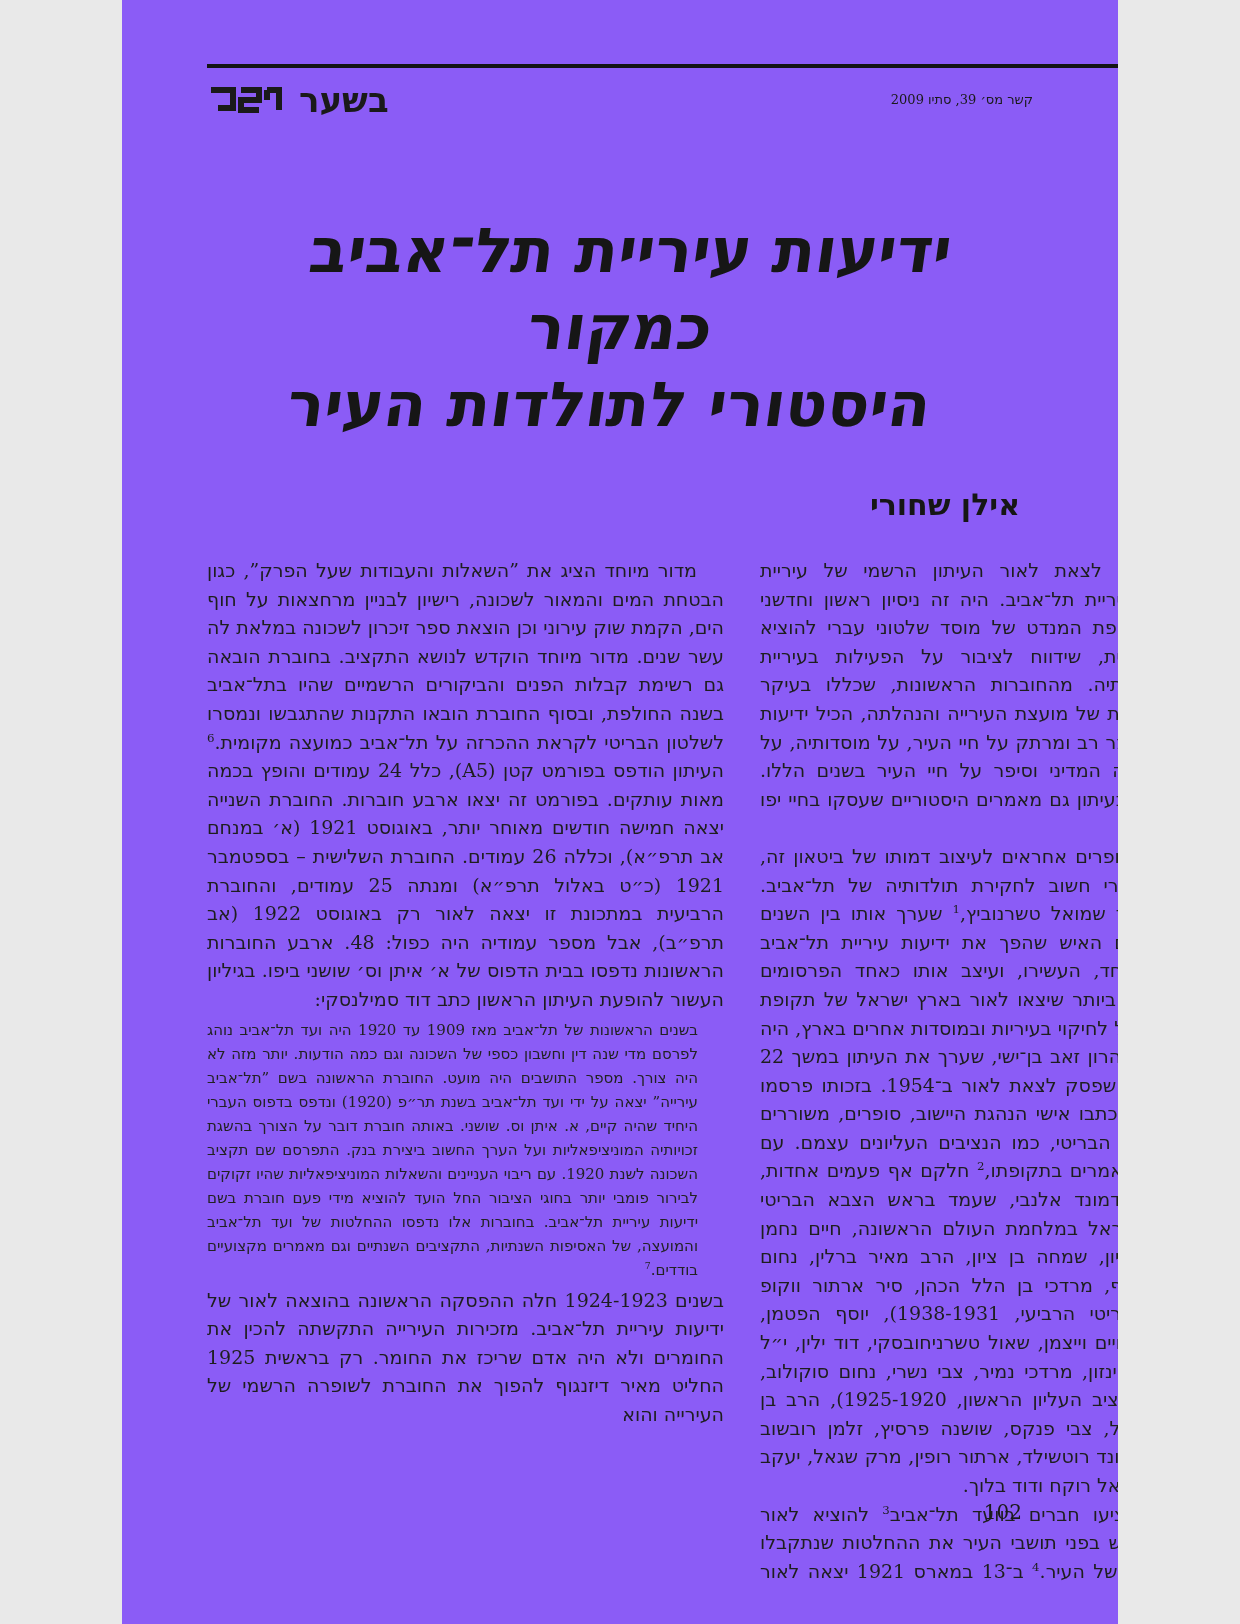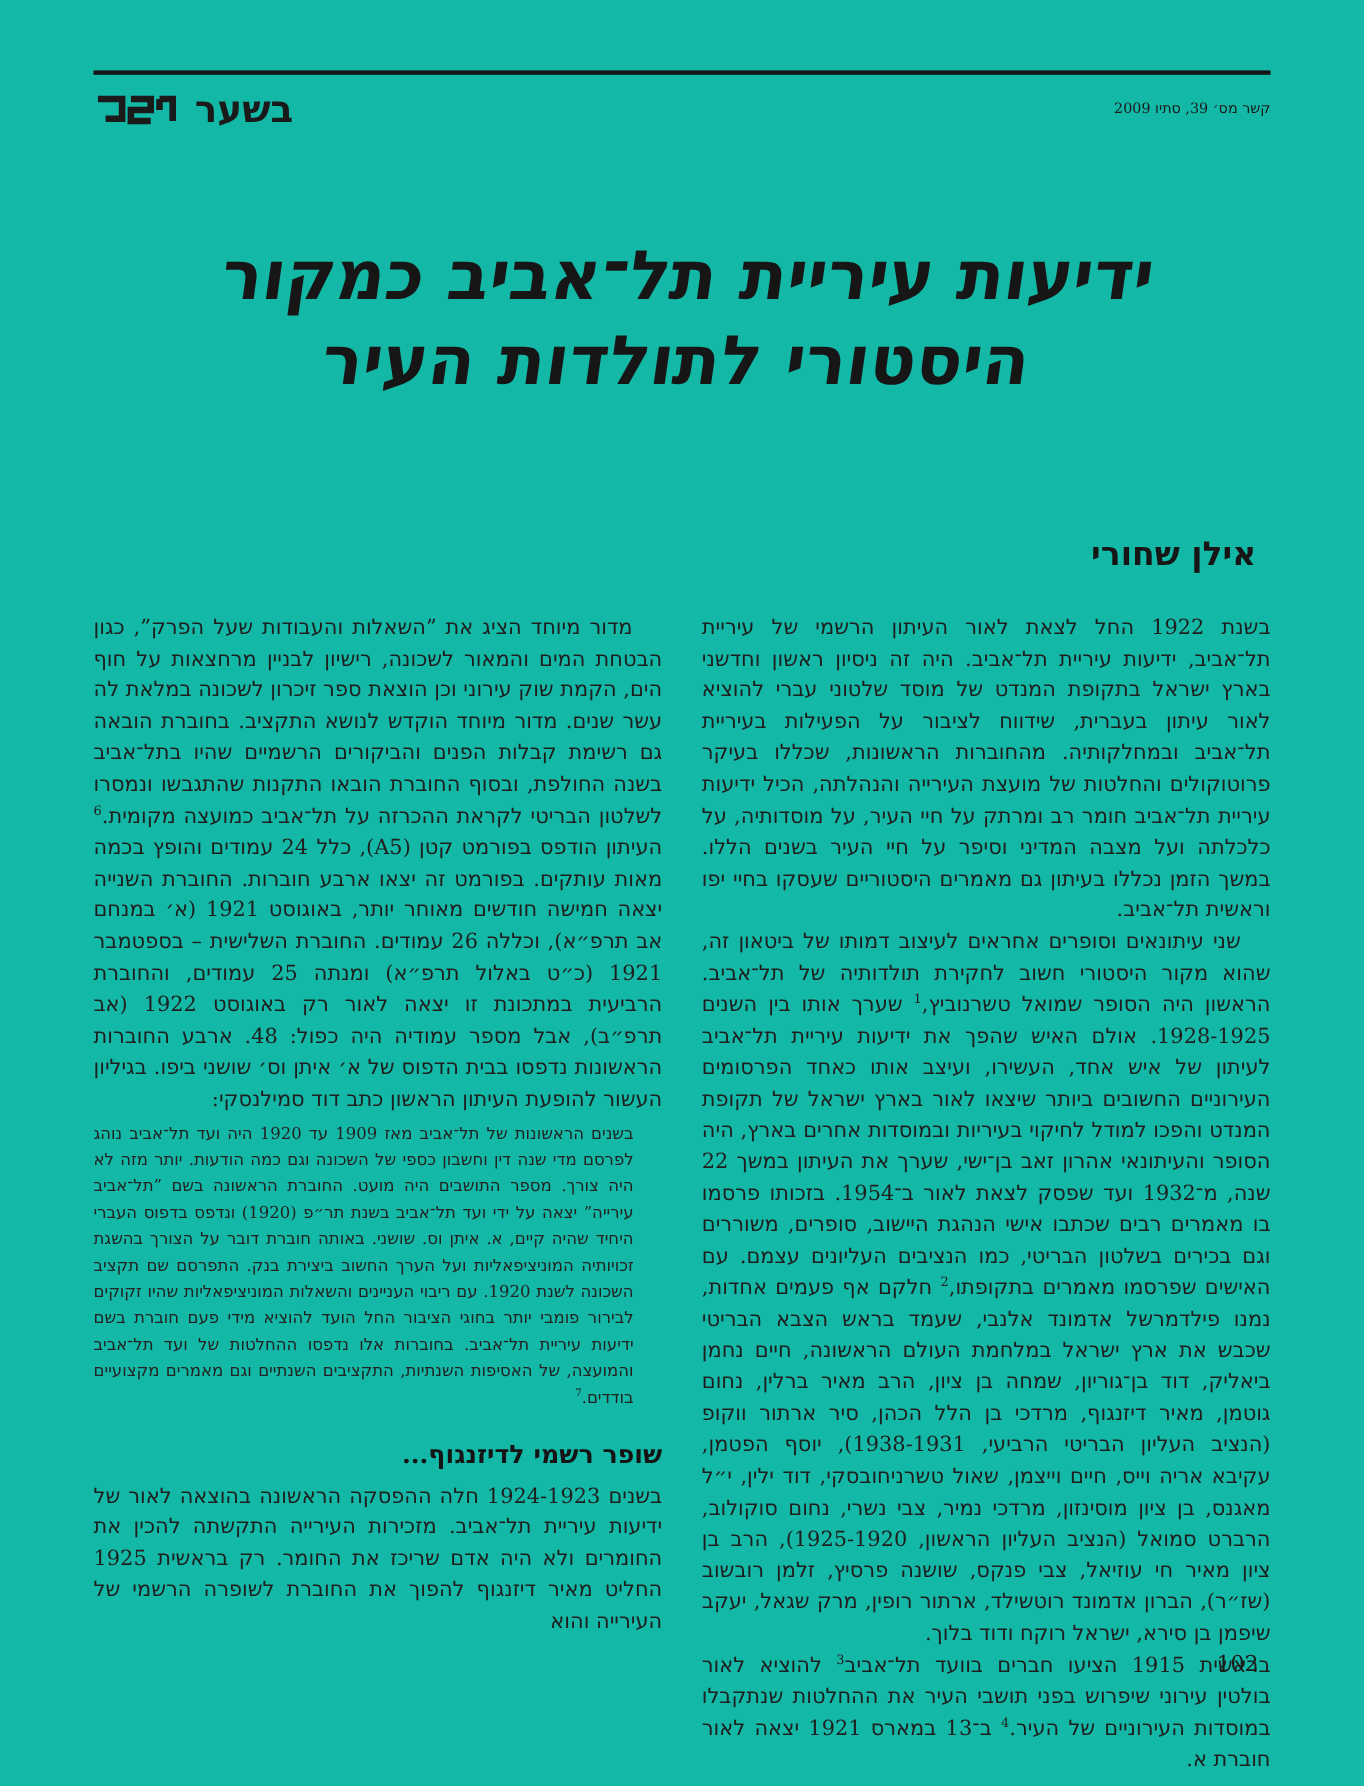--- a/index.html
+++ b/index.html
@@ -1,18 +1,18 @@
 <!DOCTYPE html>
 <html lang="he"><head>
 <meta charset="utf-8">
 <style>
   html,body{margin:0;padding:0;background:#e9e9e9;}
   .page{
-    position:relative;width:1240px;height:1624px;margin:0 auto;
-    background:#14b8a6;color:#1c1c1c;overflow:hidden;
+    position:relative;width:996px;height:1624px;margin:0 auto;
+    background:#8b5cf6;color:#1c1c1c;overflow:hidden;
     font-family:"DejaVu Serif","DejaVu Sans",serif;
   }
   .rule{position:absolute;left:85px;top:64px;width:1070px;height:4px;background:#141414;}
   .masthead{position:absolute;left:85px;top:80px;display:flex;align-items:center;gap:16px;}
   .masthead-label{font-family:"DejaVu Sans","DejaVu Serif",sans-serif;font-weight:bold;font-size:34px;color:#1a1a1a;direction:rtl;}
   .issue-info{position:absolute;right:85px;top:92px;font-size:13px;direction:rtl;color:#1a1a1a;}
   .article-title{
     position:absolute;left:85px;right:85px;top:212px;text-align:center;direction:rtl;
     font-weight:bold;font-size:62px;line-height:77px;transform:skewX(-8deg);color:#161616;
   }
@@ -59,20 +59,19 @@
 
   <div class="article-body">
     <div class="col">
         <p class="para first"><span>בשנת 1922 החל לצאת לאור העיתון הרשמי של עיריית תל־אביב, </span><span class="bold">ידיעות עיריית תל־אביב</span><span>. היה זה ניסיון ראשון וחדשני בארץ ישראל בתקופת המנדט של מוסד שלטוני עברי להוציא לאור עיתון בעברית, שידווח לציבור על הפעילות בעיריית תל־אביב ובמחלקותיה. מהחוברות הראשונות, שכללו בעיקר פרוטוקולים והחלטות של מועצת העירייה והנהלתה, הכיל </span><span class="bold">ידיעות עיריית תל־אביב</span><span> חומר רב ומרתק על חיי העיר, על מוסדותיה, על כלכלתה ועל מצבה המדיני וסיפר על חיי העיר בשנים הללו. במשך הזמן נכללו בעיתון גם מאמרים היסטוריים שעסקו בחיי יפו וראשית תל־אביב.</span></p>
         <p class="para"><span>שני עיתונאים וסופרים אחראים לעיצוב דמותו של ביטאון זה, שהוא מקור היסטורי חשוב לחקירת תולדותיה של תל־אביב. הראשון היה הסופר שמואל טשרנוביץ,</span><sup>1</sup><span> שערך אותו בין השנים 1928-1925. אולם האיש שהפך את </span><span class="bold">ידיעות עיריית תל־אביב</span><span> לעיתון של איש אחד, העשירו, ועיצב אותו כאחד הפרסומים העירוניים החשובים ביותר שיצאו לאור בארץ ישראל של תקופת המנדט והפכו למודל לחיקוי בעיריות ובמוסדות אחרים בארץ, היה הסופר והעיתונאי אהרון זאב בן־ישי, שערך את העיתון במשך 22 שנה, מ־1932 ועד שפסק לצאת לאור ב־1954. בזכותו פרסמו בו מאמרים רבים שכתבו אישי הנהגת היישוב, סופרים, משוררים וגם בכירים בשלטון הבריטי, כמו הנציבים העליונים עצמם. עם האישים שפרסמו מאמרים בתקופתו,</span><sup>2</sup><span> חלקם אף פעמים אחדות, נמנו פילדמרשל אדמונד אלנבי, שעמד בראש הצבא הבריטי שכבש את ארץ ישראל במלחמת העולם הראשונה, חיים נחמן ביאליק, דוד בן־גוריון, שמחה בן ציון, הרב מאיר ברלין, נחום גוטמן, מאיר דיזנגוף, מרדכי בן הלל הכהן, סיר ארתור ווקופ (הנציב העליון הבריטי הרביעי, 1938-1931), יוסף הפטמן, עקיבא אריה וייס, חיים וייצמן, שאול טשרניחובסקי, דוד ילין, י״ל מאגנס, בן ציון מוסינזון, מרדכי נמיר, צבי נשרי, נחום סוקולוב, הרברט סמואל (הנציב העליון הראשון, 1925-1920), הרב בן ציון מאיר חי עוזיאל, צבי פנקס, שושנה פרסיץ, זלמן רובשוב (שז״ר), הברון אדמונד רוטשילד, ארתור רופין, מרק שגאל, יעקב שיפמן בן סירא, ישראל רוקח ודוד בלוך.</span></p>
         <p class="para first"><span>בראשית 1915 הציעו חברים בוועד תל־אביב</span><sup>3</sup><span> להוציא לאור בולטין עירוני שיפרוש בפני תושבי העיר את ההחלטות שנתקבלו במוסדות העירוניים של העיר.</span><sup>4</sup><span> ב־13 במארס 1921 יצאה לאור חוברת א.</span></p>
       </div>
     <div class="col">
         <p class="para"><span>מדור מיוחד הציג את ”השאלות והעבודות שעל הפרק”, כגון הבטחת המים והמאור לשכונה, רישיון לבניין מרחצאות על חוף הים, הקמת שוק עירוני וכן הוצאת ספר זיכרון לשכונה במלאת לה עשר שנים. מדור מיוחד הוקדש לנושא התקציב. בחוברת הובאה גם רשימת קבלות הפנים והביקורים הרשמיים שהיו בתל־אביב בשנה החולפת, ובסוף החוברת הובאו התקנות שהתגבשו ונמסרו לשלטון הבריטי לקראת ההכרזה על תל־אביב כמועצה מקומית.</span><sup>6</sup><span> העיתון הודפס בפורמט קטן (A5), כלל 24 עמודים והופץ בכמה מאות עותקים. בפורמט זה יצאו ארבע חוברות. החוברת השנייה יצאה חמישה חודשים מאוחר יותר, באוגוסט 1921 (א׳ במנחם אב תרפ״א), וכללה 26 עמודים. החוברת השלישית – בספטמבר 1921 (כ״ט באלול תרפ״א) ומנתה 25 עמודים, והחוברת הרביעית במתכונת זו יצאה לאור רק באוגוסט 1922 (אב תרפ״ב), אבל מספר עמודיה היה כפול: 48. ארבע החוברות הראשונות נדפסו בבית הדפוס של א׳ איתן וס׳ שושני ביפו. בגיליון העשור להופעת העיתון הראשון כתב דוד סמילנסקי:</span></p>
         <div class="quote"><span>בשנים הראשונות של תל־אביב מאז 1909 עד 1920 היה ועד תל־אביב נוהג לפרסם מדי שנה דין וחשבון כספי של השכונה וגם כמה הודעות. יותר מזה לא היה צורך. מספר התושבים היה מועט. החוברת הראשונה בשם ”תל־אביב עירייה” יצאה על ידי ועד תל־אביב בשנת תר״פ (1920) ונדפס בדפוס העברי היחיד שהיה קיים, א. איתן וס. שושני. באותה חוברת דובר על הצורך בהשגת זכויותיה המוניציפאליות ועל הערך החשוב ביצירת בנק. התפרסם שם תקציב השכונה לשנת 1920. עם ריבוי העניינים והשאלות המוניציפאליות שהיו זקוקים לבירור פומבי יותר בחוגי הציבור החל הועד להוציא מידי פעם חוברת בשם ידיעות עיריית תל־אביב. בחוברות אלו נדפסו ההחלטות של ועד תל־אביב והמועצה, של האסיפות השנתיות, התקציבים השנתיים וגם מאמרים מקצועיים בודדים.</span><sup>7</sup></div>
-        <h2 class="col-heading"><span>שופר רשמי לדיזנגוף...</span></h2>
         <p class="para first"><span>בשנים 1924-1923 חלה ההפסקה הראשונה בהוצאה לאור של </span><span class="bold">ידיעות עיריית תל־אביב</span><span>. מזכירות העירייה התקשתה להכין את החומרים ולא היה אדם שריכז את החומר. רק בראשית 1925 החליט מאיר דיזנגוף להפוך את החוברת לשופרה הרשמי של העירייה והוא</span></p>
       </div>
   </div>
 
   <div class="page-number">102</div>
 
 </div>
 
 </body></html>

